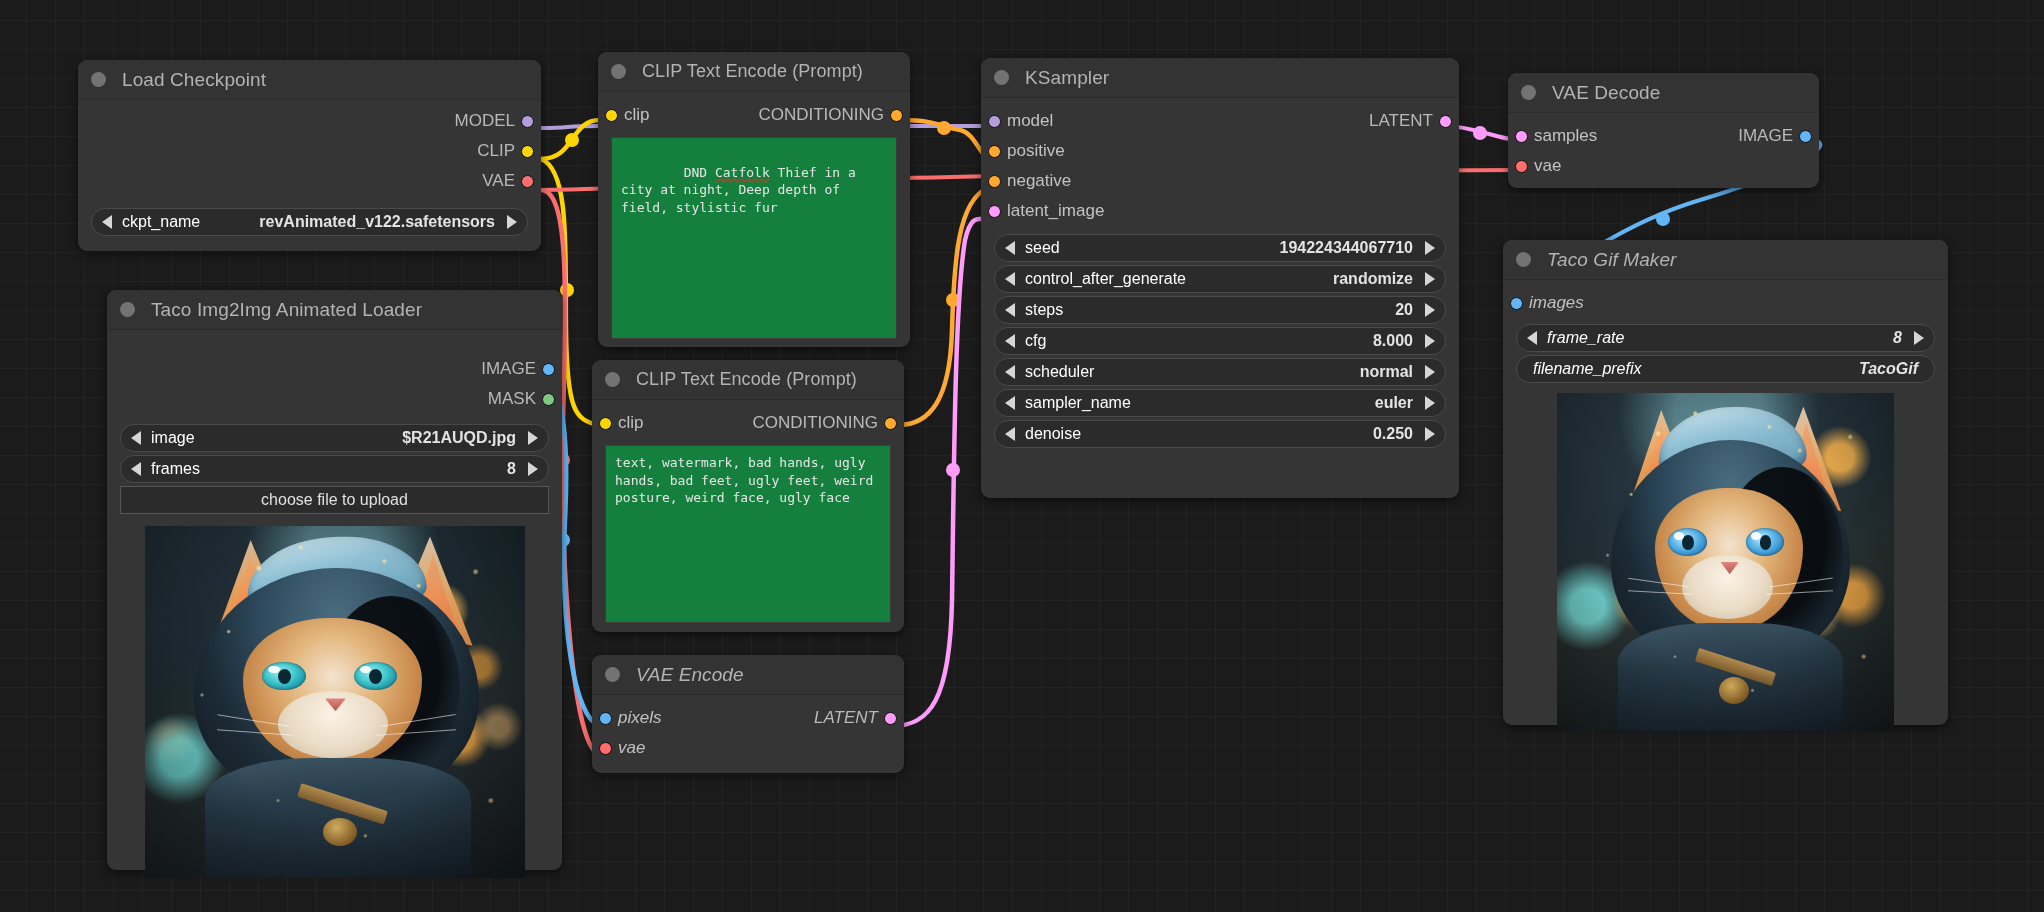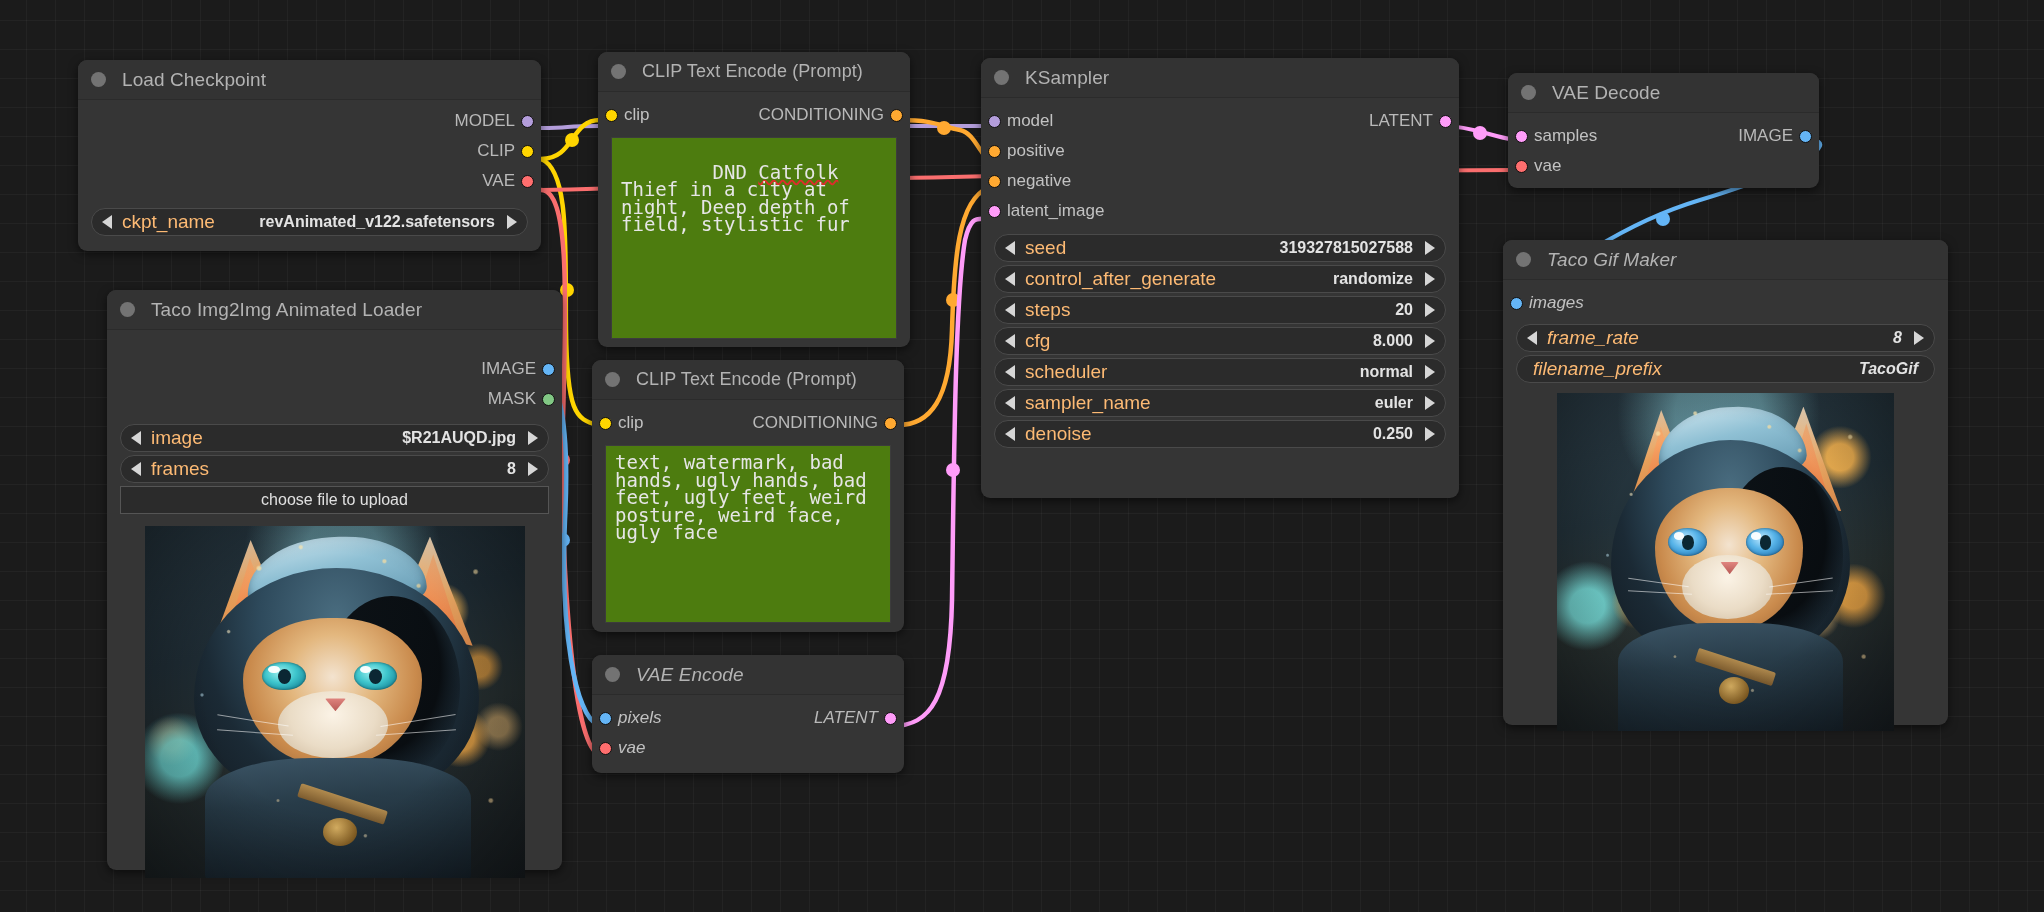--- a/index.html
+++ b/index.html
@@ -80,21 +80,21 @@
     height: 28px;
     margin: 3px 13px;
     border-radius: 14px;
     background: #2b2b2b;
     border: 1px solid #4a4a4a;
     display: flex;
     align-items: center;
     box-sizing: border-box;
   }
   .w-name {
-    color: #fdba74; font-size: 19px;
+    color: #ffffff; font-size: 16px;
     margin-left: 30px; white-space: nowrap;
   }
   .w-val {
     color: #e3e3e3; font-size: 16px; font-weight: bold;
     margin-left: auto; margin-right: 32px; white-space: nowrap;
   }
   .arrow {
     position: absolute; top: 50%; transform: translateY(-50%);
     width: 0; height: 0;
     border-top: 7px solid transparent;
@@ -113,27 +113,27 @@
     background: #2b2b2b;
     border: 1px solid #555;
     display: flex; align-items: center; justify-content: center;
     color: #e0e0e0; font-size: 16px;
     box-sizing: border-box;
   }
 
   
   .textarea {
     margin: 7px 13px 10px 13px;
-    background: #4d7c0f;
+    background: #15803d;
     border: 1px solid #3c3c3c;
     box-sizing: border-box;
     padding: 8px 9px;
     color: #e6e6e6;
     font-family: "DejaVu Sans Mono", monospace;
-    font-size: 19px;
+    font-size: 13px;
     line-height: 17.5px;
     white-space: pre-wrap;
     word-break: break-word;
     overflow: hidden;
   }
   .sp { text-decoration: underline wavy #e02b2b; text-decoration-skip-ink: none; }
 
   
   .preview {
     margin: 0 auto;
@@ -472,21 +472,21 @@
         <span class="slot-label">negative</span>
       </div>
       <div class="slot-row slot-in">
         <span class="dot left" style="background:#ff9cf9"></span>
         <span class="slot-label">latent_image</span>
       </div>
 
       <div class="widget" style="margin-top:8px;justify-content:flex-end;">
         <span class="arrow l"></span>
         <span class="w-name">seed</span>
-        <span class="w-val">319327815027588</span>
+        <span class="w-val">194224344067710</span>
         <span class="arrow r"></span>
       </div>
       <div class="widget">
         <span class="arrow l"></span>
         <span class="w-name">control_after_generate</span>
         <span class="w-val">randomize</span>
         <span class="arrow r"></span>
       </div>
       <div class="widget">
         <span class="arrow l"></span>

